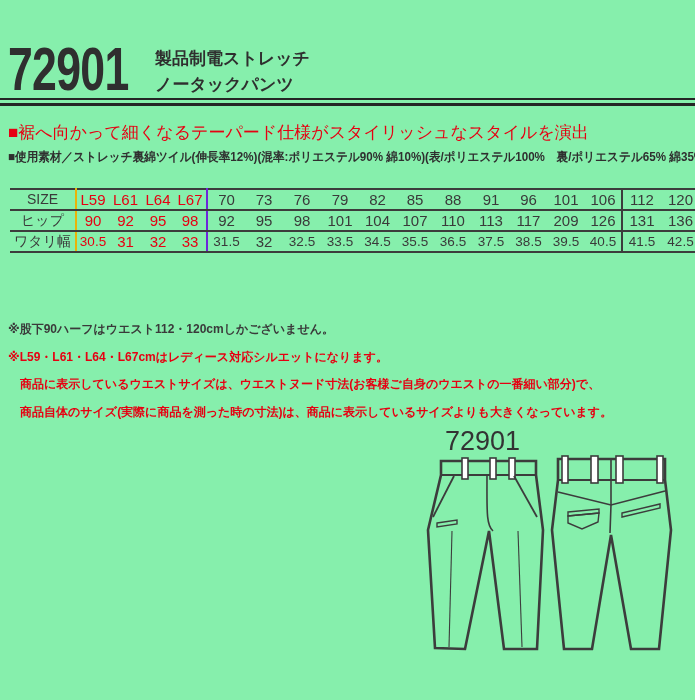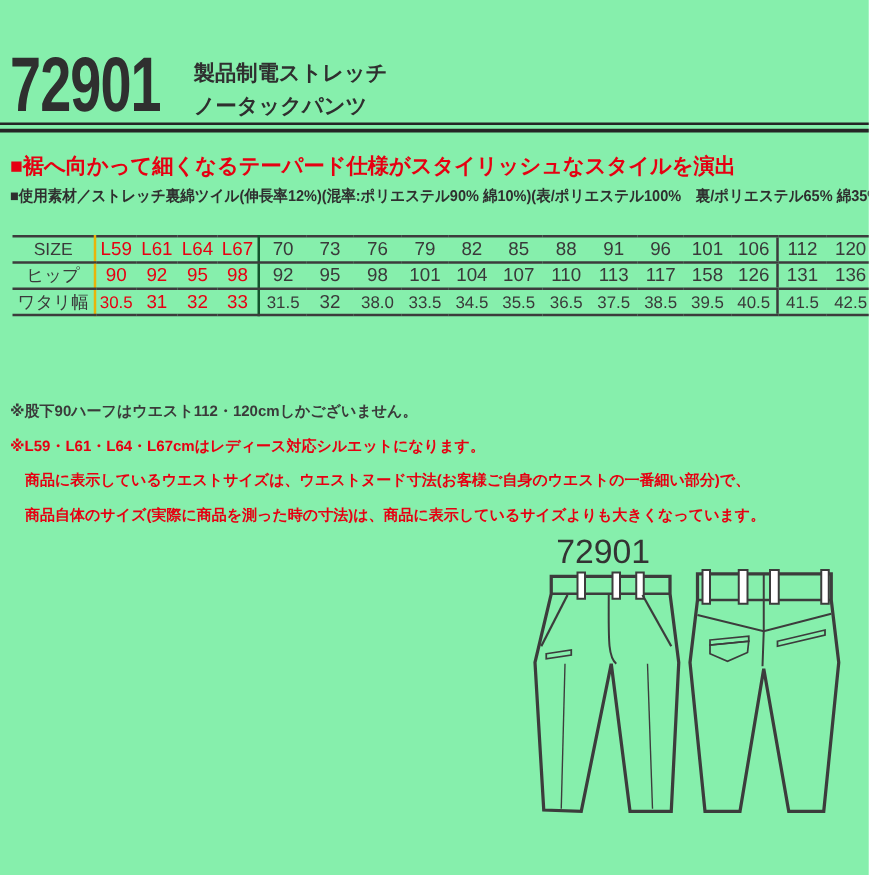--- a/index.html
+++ b/index.html
@@ -20,21 +20,21 @@
     font-size:17px;font-weight:bold;line-height:26px;color:#2f2f2f;
     white-space:nowrap;
   }
   .header-rule{
     position:absolute;left:0;top:98px;width:700px;height:3px;
     border-top:2px solid #252525;border-bottom:3px solid #252525;
   }
   
   .feature-line{
     position:absolute;left:8px;top:121px;
-    font-size:17px;font-weight:bold;color:#e60012;white-space:nowrap;
+    font-size:17px;font-weight:normal;color:#e60012;white-space:nowrap;
   }
   .material-line{
     position:absolute;left:8px;top:149px;
     font-size:12.5px;font-weight:bold;color:#2f2f2f;white-space:nowrap;
     transform:scaleX(0.93);transform-origin:left top;
   }
   
   .size-table-wrap{position:absolute;left:10px;top:188px;width:690px;}
   table.size-table{
     border-collapse:collapse;table-layout:fixed;width:690px;
@@ -42,21 +42,21 @@
   }
   table.size-table td{
     border-top:2px solid #3c3c3c;border-bottom:2px solid #3c3c3c;
     text-align:center;height:19px;padding:0;line-height:19px;
     white-space:nowrap;overflow:visible;
   }
   table.size-table td.lbl{
     border-right:2px solid #eab308;font-size:14px;
   }
   table.size-table td.red{color:#e60012;}
-  table.size-table td.sr{border-right:2px solid #14532d;}
+  table.size-table td.sr{border-right:2px solid #6d28d9;}
   table.size-table td.sl{border-left:2px solid #3c3c3c;}
   table.size-table td.dec{font-size:13.5px;margin-top:40px;}
   
   .notes{position:absolute;left:8px;top:310px;font-size:12px;font-weight:bold;line-height:16.5px;}
   .note{white-space:nowrap;margin-top:11px;}
   .note.black{color:#3a3a3a;}
   .note.red{color:#e60012;}
   .note.indent{padding-left:12px;}
   
   .figure-label{
@@ -131,34 +131,34 @@
             <td class="red sr">98</td>
             <td class="blk">92</td>
             <td class="blk">95</td>
             <td class="blk">98</td>
             <td class="blk">101</td>
             <td class="blk">104</td>
             <td class="blk">107</td>
             <td class="blk">110</td>
             <td class="blk">113</td>
             <td class="blk">117</td>
-            <td class="blk">158</td>
+            <td class="blk">209</td>
             <td class="blk">126</td>
             <td class="blk sl">131</td>
             <td class="blk">136</td>
           </tr>
           <tr>
             <td class="lbl">ワタリ幅</td>
             <td class="red dec">30.5</td>
             <td class="red">31</td>
             <td class="red">32</td>
             <td class="red sr">33</td>
             <td class="blk dec">31.5</td>
             <td class="blk">32</td>
-            <td class="blk dec">38.0</td>
+            <td class="blk dec">32.5</td>
             <td class="blk dec">33.5</td>
             <td class="blk dec">34.5</td>
             <td class="blk dec">35.5</td>
             <td class="blk dec">36.5</td>
             <td class="blk dec">37.5</td>
             <td class="blk dec">38.5</td>
             <td class="blk dec">39.5</td>
             <td class="blk dec">40.5</td>
             <td class="blk dec sl">41.5</td>
             <td class="blk dec">42.5</td>

